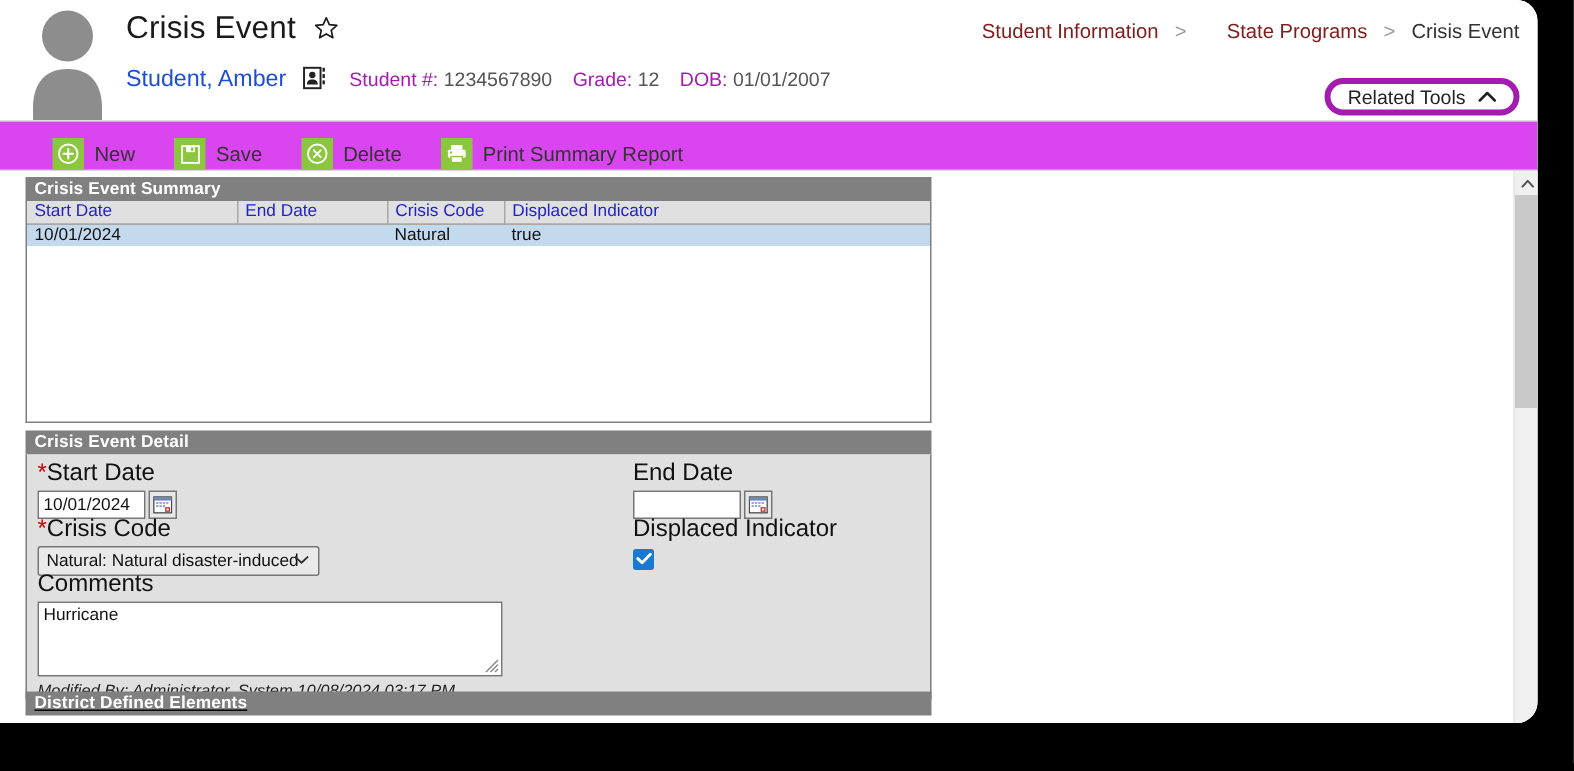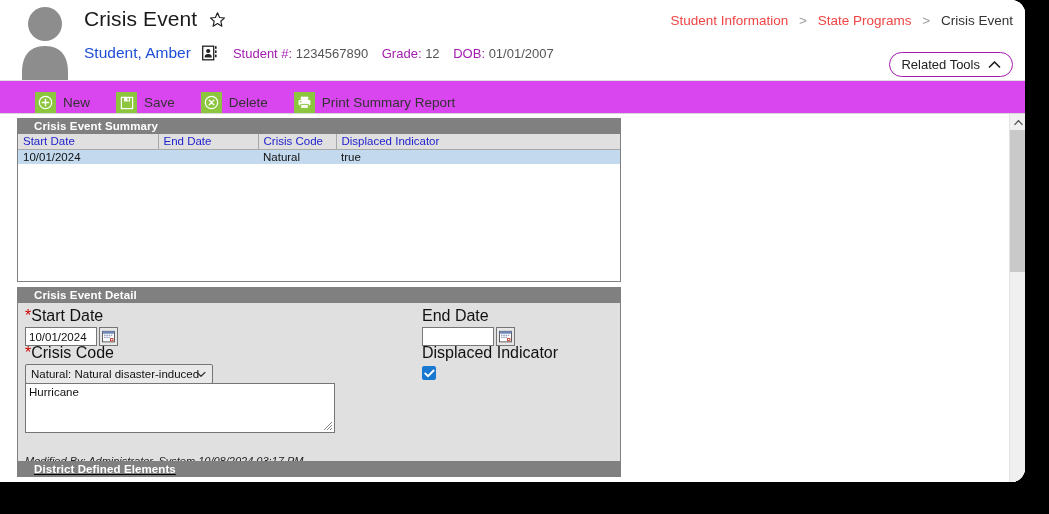--- a/index.html
+++ b/index.html
@@ -83,30 +83,30 @@
   .meta b { color: #a21caf; font-weight: normal; }
   .meta .val { color: #555555; font-weight: normal; }
 
   
   .breadcrumb {
     position: absolute;
     right: 12px; top: 13px;
     font-size: 13.5px;
     white-space: nowrap;
   }
-  .crumb-link { color: #ef4444; text-decoration: none; }
+  .crumb-link { color: #7f1d1d; text-decoration: none; margin-left: 16px; }
   .crumb-sep { color: #9a9a9a; margin: 0 7px; }
   .crumb-current { color: #333333; }
 
   .related-tools {
     position: absolute;
     right: 12px; top: 52px;
     height: 25px;
     padding: 0 11px;
-    border: 1px solid #a21caf;
+    border: 4px solid #a21caf;
     border-radius: 13px;
     background: #ffffff;
     font-size: 13px;
     color: #222222;
     display: flex;
     align-items: center;
     gap: 8px;
     cursor: pointer;
     white-space: nowrap;
   }
@@ -158,21 +158,21 @@
   .panel {
     position: absolute;
     left: 17px;
     width: 604px;
   }
   .panel-head {
     background: #808080;
     color: #ffffff;
     font-size: 11.5px;
     font-weight: bold;
-    padding: 2px 0 2px 17px;
+    padding: 2px 0 2px 6px;
     height: 16px;
     line-height: 12px;
     letter-spacing: 0.1px;
   }
   .summary { top: 4px; }
   .summary-box {
     border: 1px solid #808080;
     border-top: none;
     background: #ffffff;
     height: 148px;
@@ -522,20 +522,21 @@
             <div class="chk" style="margin-top:4px;">
               <span>
                 <svg width="11" height="9" viewBox="0 0 11 9">
                   <path d="M1.2 4.4 L4.1 7.2 L9.6 1.5" fill="none" stroke="#ffffff" stroke-width="1.9" stroke-linecap="round" stroke-linejoin="round"></path>
                 </svg>
               </span>
             </div>
           </div>
 
           <div class="ta-wrap" style="left:7px; top:78px;">
+            <div class="field-label">Comments</div>
             <div style="position:relative; margin-top:2px;">
               <textarea class="ta" style="">Hurricane</textarea>
               <span class="resize-grip">
                 <svg width="11" height="11" viewBox="0 0 11 11">
                   <path d="M10 2 L2 10 M10 5 L5 10 M10 8 L8 10" stroke="#888" stroke-width="1"></path>
                 </svg>
               </span>
             </div>
           </div>
 

